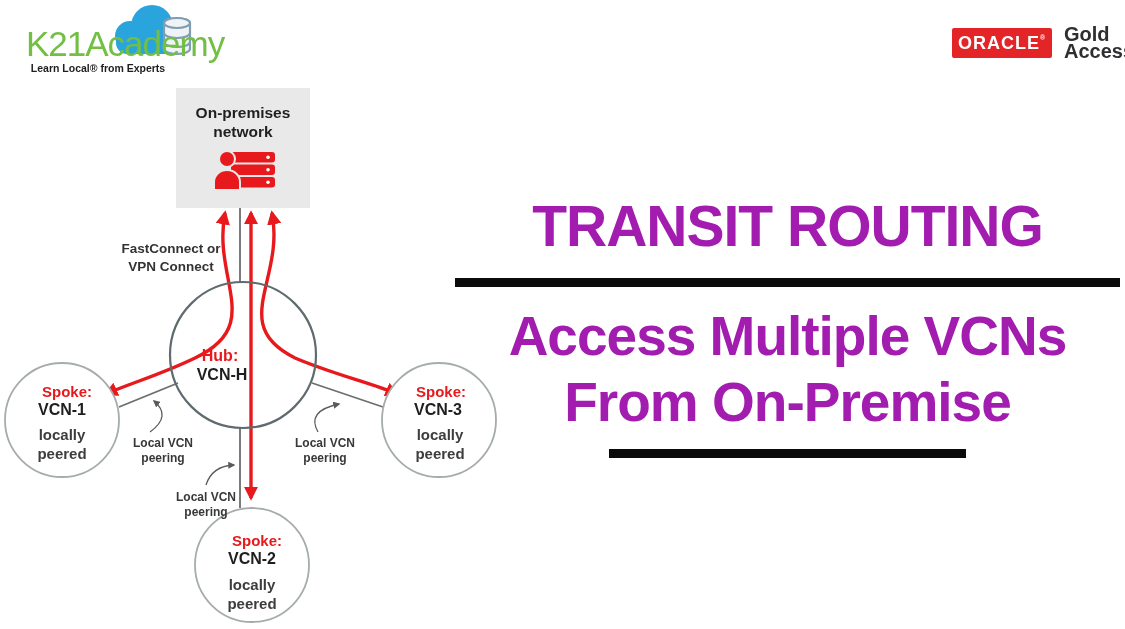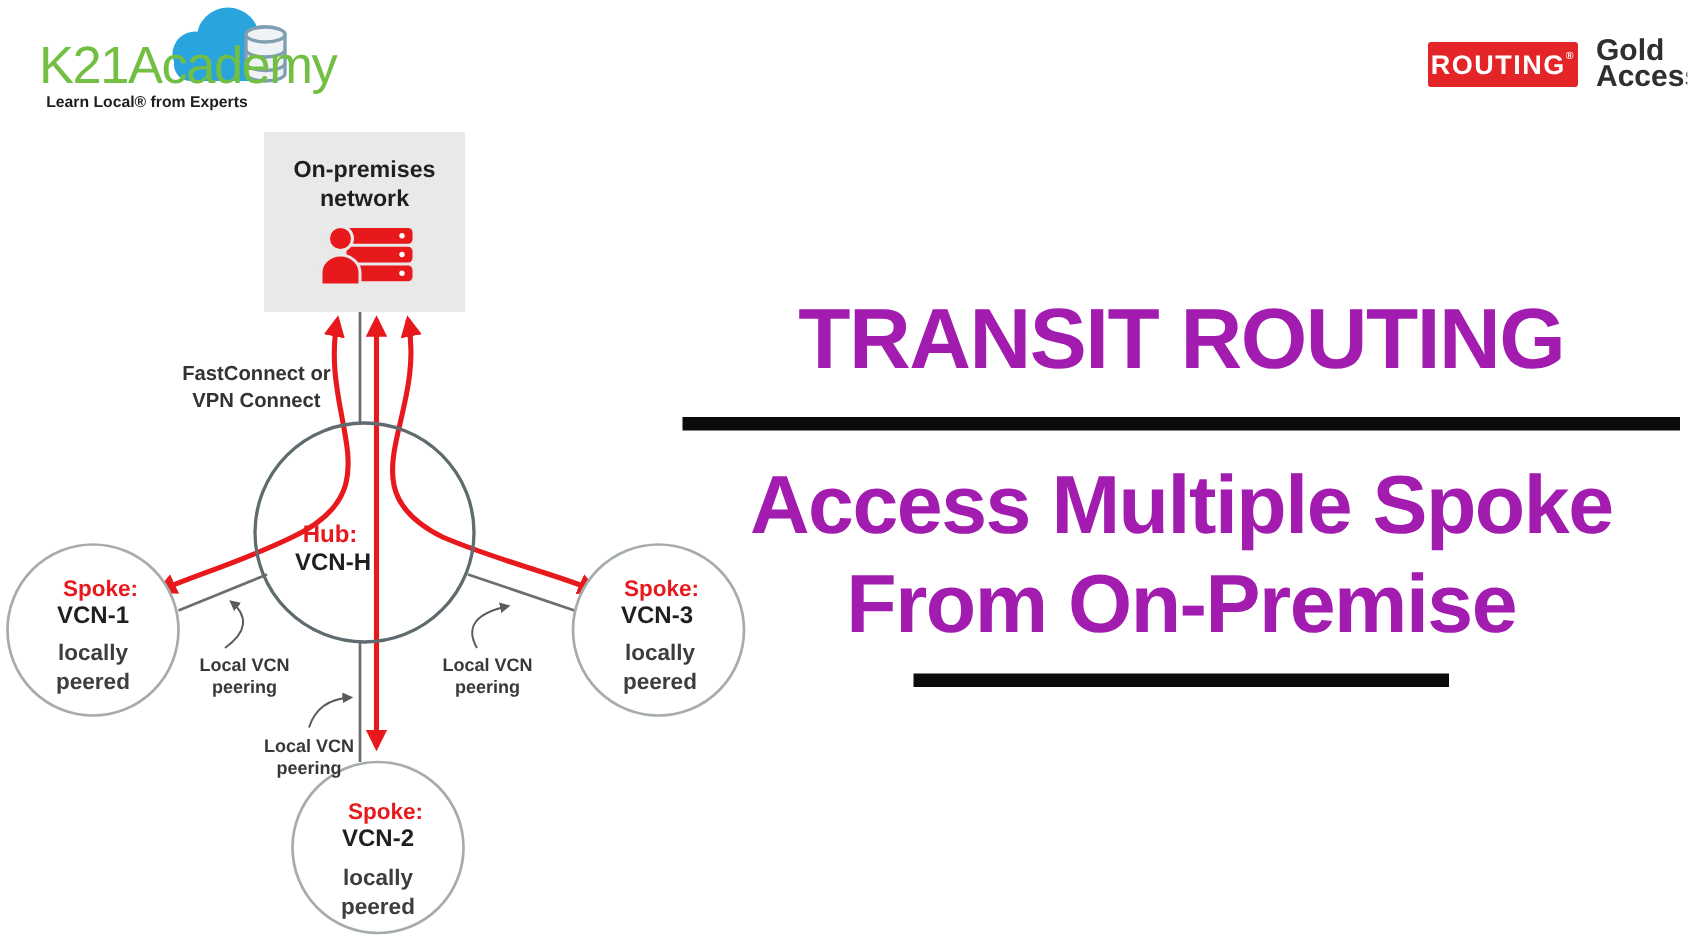--- a/index.html
+++ b/index.html
@@ -88,33 +88,33 @@
         <path d="M74 31 a13 5 0 0 0 26 0" fill="none" stroke="#7f9eb2" stroke-width="2.2"></path>
         <path d="M74 40 a13 5 0 0 0 26 0" fill="none" stroke="#7f9eb2" stroke-width="2.2"></path>
       </g>
     </svg>
     <div class="brand-name">K21Academy</div>
     <div class="brand-tagline">Learn Local® from Experts</div>
   </div>
 
   <div class="partner-badge">
     <div class="oracle-box">
-      <span class="oracle-word"><span>ROUTING</span><sup class="oracle-reg">®</sup></span>
+      <span class="oracle-word"><span>ORACLE</span><sup class="oracle-reg">®</sup></span>
     </div>
     <div class="partner-tier">
       <div>Gold</div>
       <div>Access</div>
     </div>
   </div>
 
   <div class="title-panel">
     <div class="main-heading">TRANSIT ROUTING</div>
     <div class="rule-full"></div>
     <div class="sub-heading">
-      <div>Access Multiple Spoke</div>
+      <div>Access Multiple VCNs</div>
       <div>From On-Premise</div>
     </div>
     <div class="rule-short"></div>
   </div>
 
   <svg class="diagram" width="520" height="549" viewBox="0 0 520 549">
     <defs>
       <marker id="red-arrow" viewBox="0 0 10 10" refX="8" refY="5" markerWidth="4.2" markerHeight="4.2" orient="auto-start-reverse" markerUnits="strokeWidth">
         <path d="M0,0 L10,5 L0,10 Z" fill="#e8191c"></path>
       </marker>

